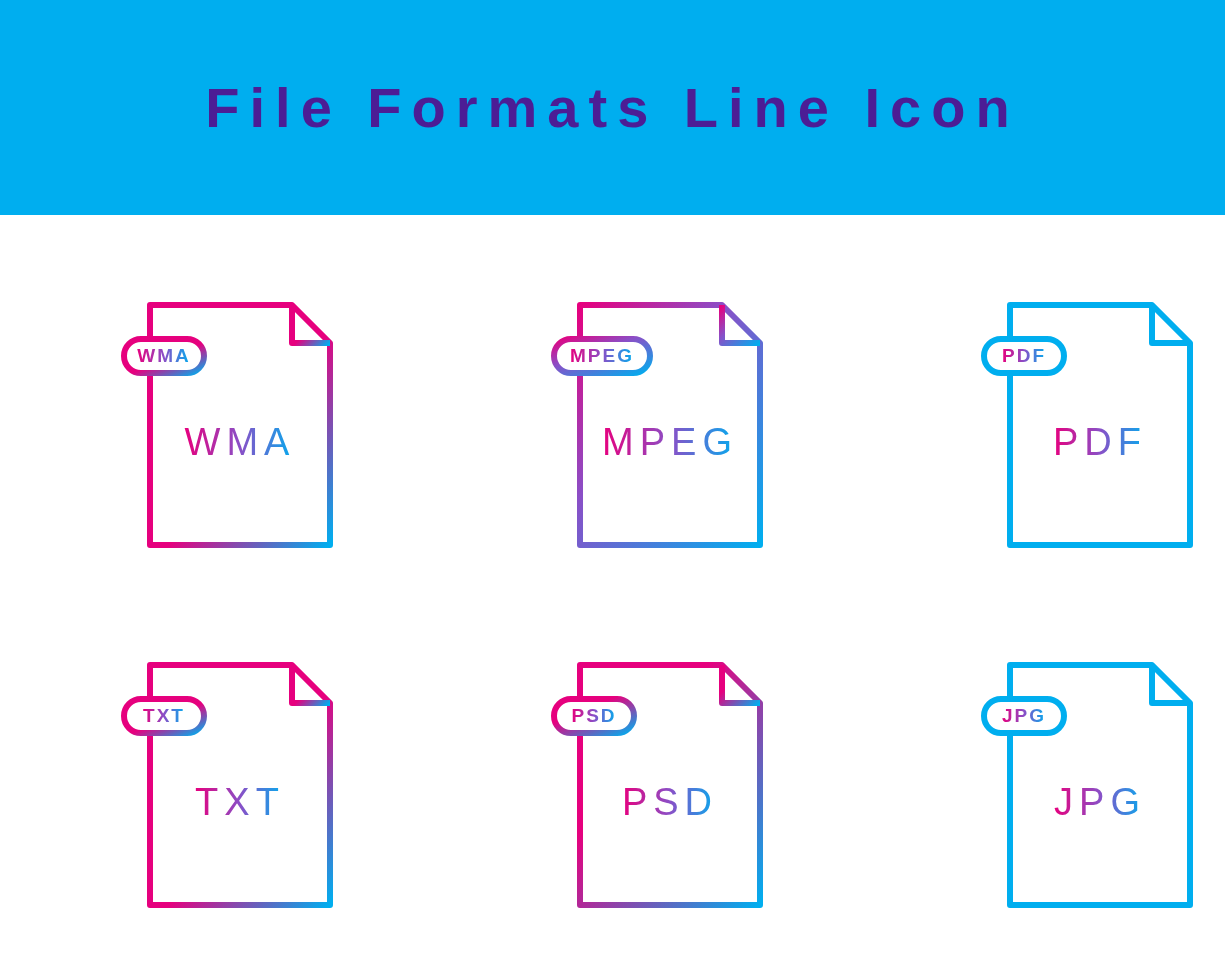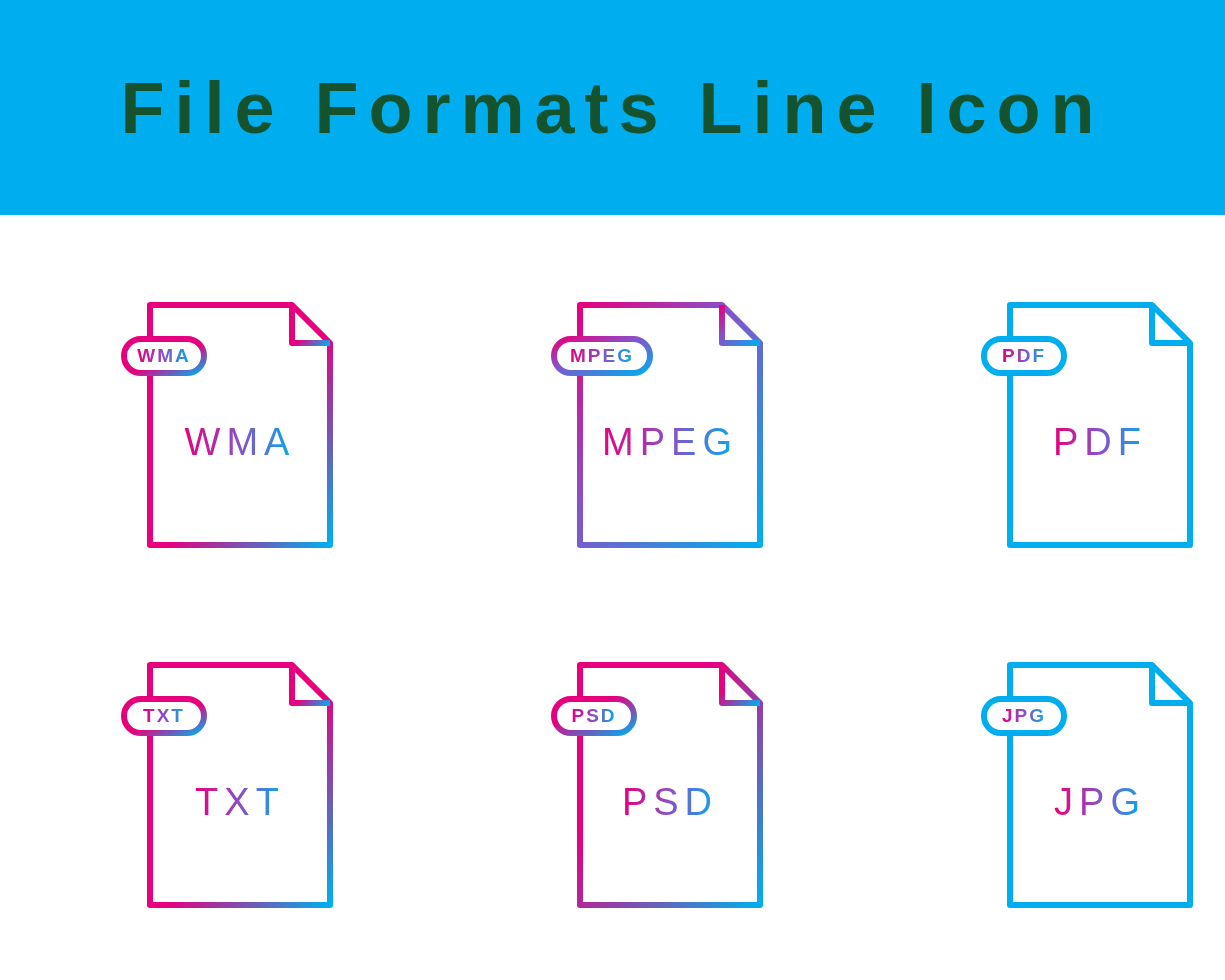--- a/index.html
+++ b/index.html
@@ -1,18 +1,18 @@
 <!DOCTYPE html>
 <html><head>
 <meta charset="utf-8">
 <style>
   * { margin: 0; padding: 0; box-sizing: border-box; }
   body { width: 1225px; height: 980px; background: #fff; font-family: Arial, Helvetica, sans-serif; }
   .header { background: #00aeef; height: 215px; display: flex; align-items: center; justify-content: center; }
-  .header-title { color: #14532d; font-size: 72px; font-weight: 700; letter-spacing: 10px; }
+  .header-title { color: #4c1d95; font-size: 56px; font-weight: 700; letter-spacing: 10px; }
   .grid { display: grid; grid-template-columns: repeat(3, 1fr); grid-template-rows: repeat(2, 1fr); padding: 90px 120px 60px 120px; gap: 100px 190px; }
   .cell { display: flex; align-items: center; justify-content: center; text-decoration: underline; }
   .file-icon-svg { width: 240px; height: 260px; overflow: visible; }
   .badge-text-small { font-size: 19px; font-weight: 800; letter-spacing: 2px; }
   .body-text { font-size: 38px; font-weight: 500; letter-spacing: 6px; }
 </style>
 </head>
 <body>
 
 <div class="header">

